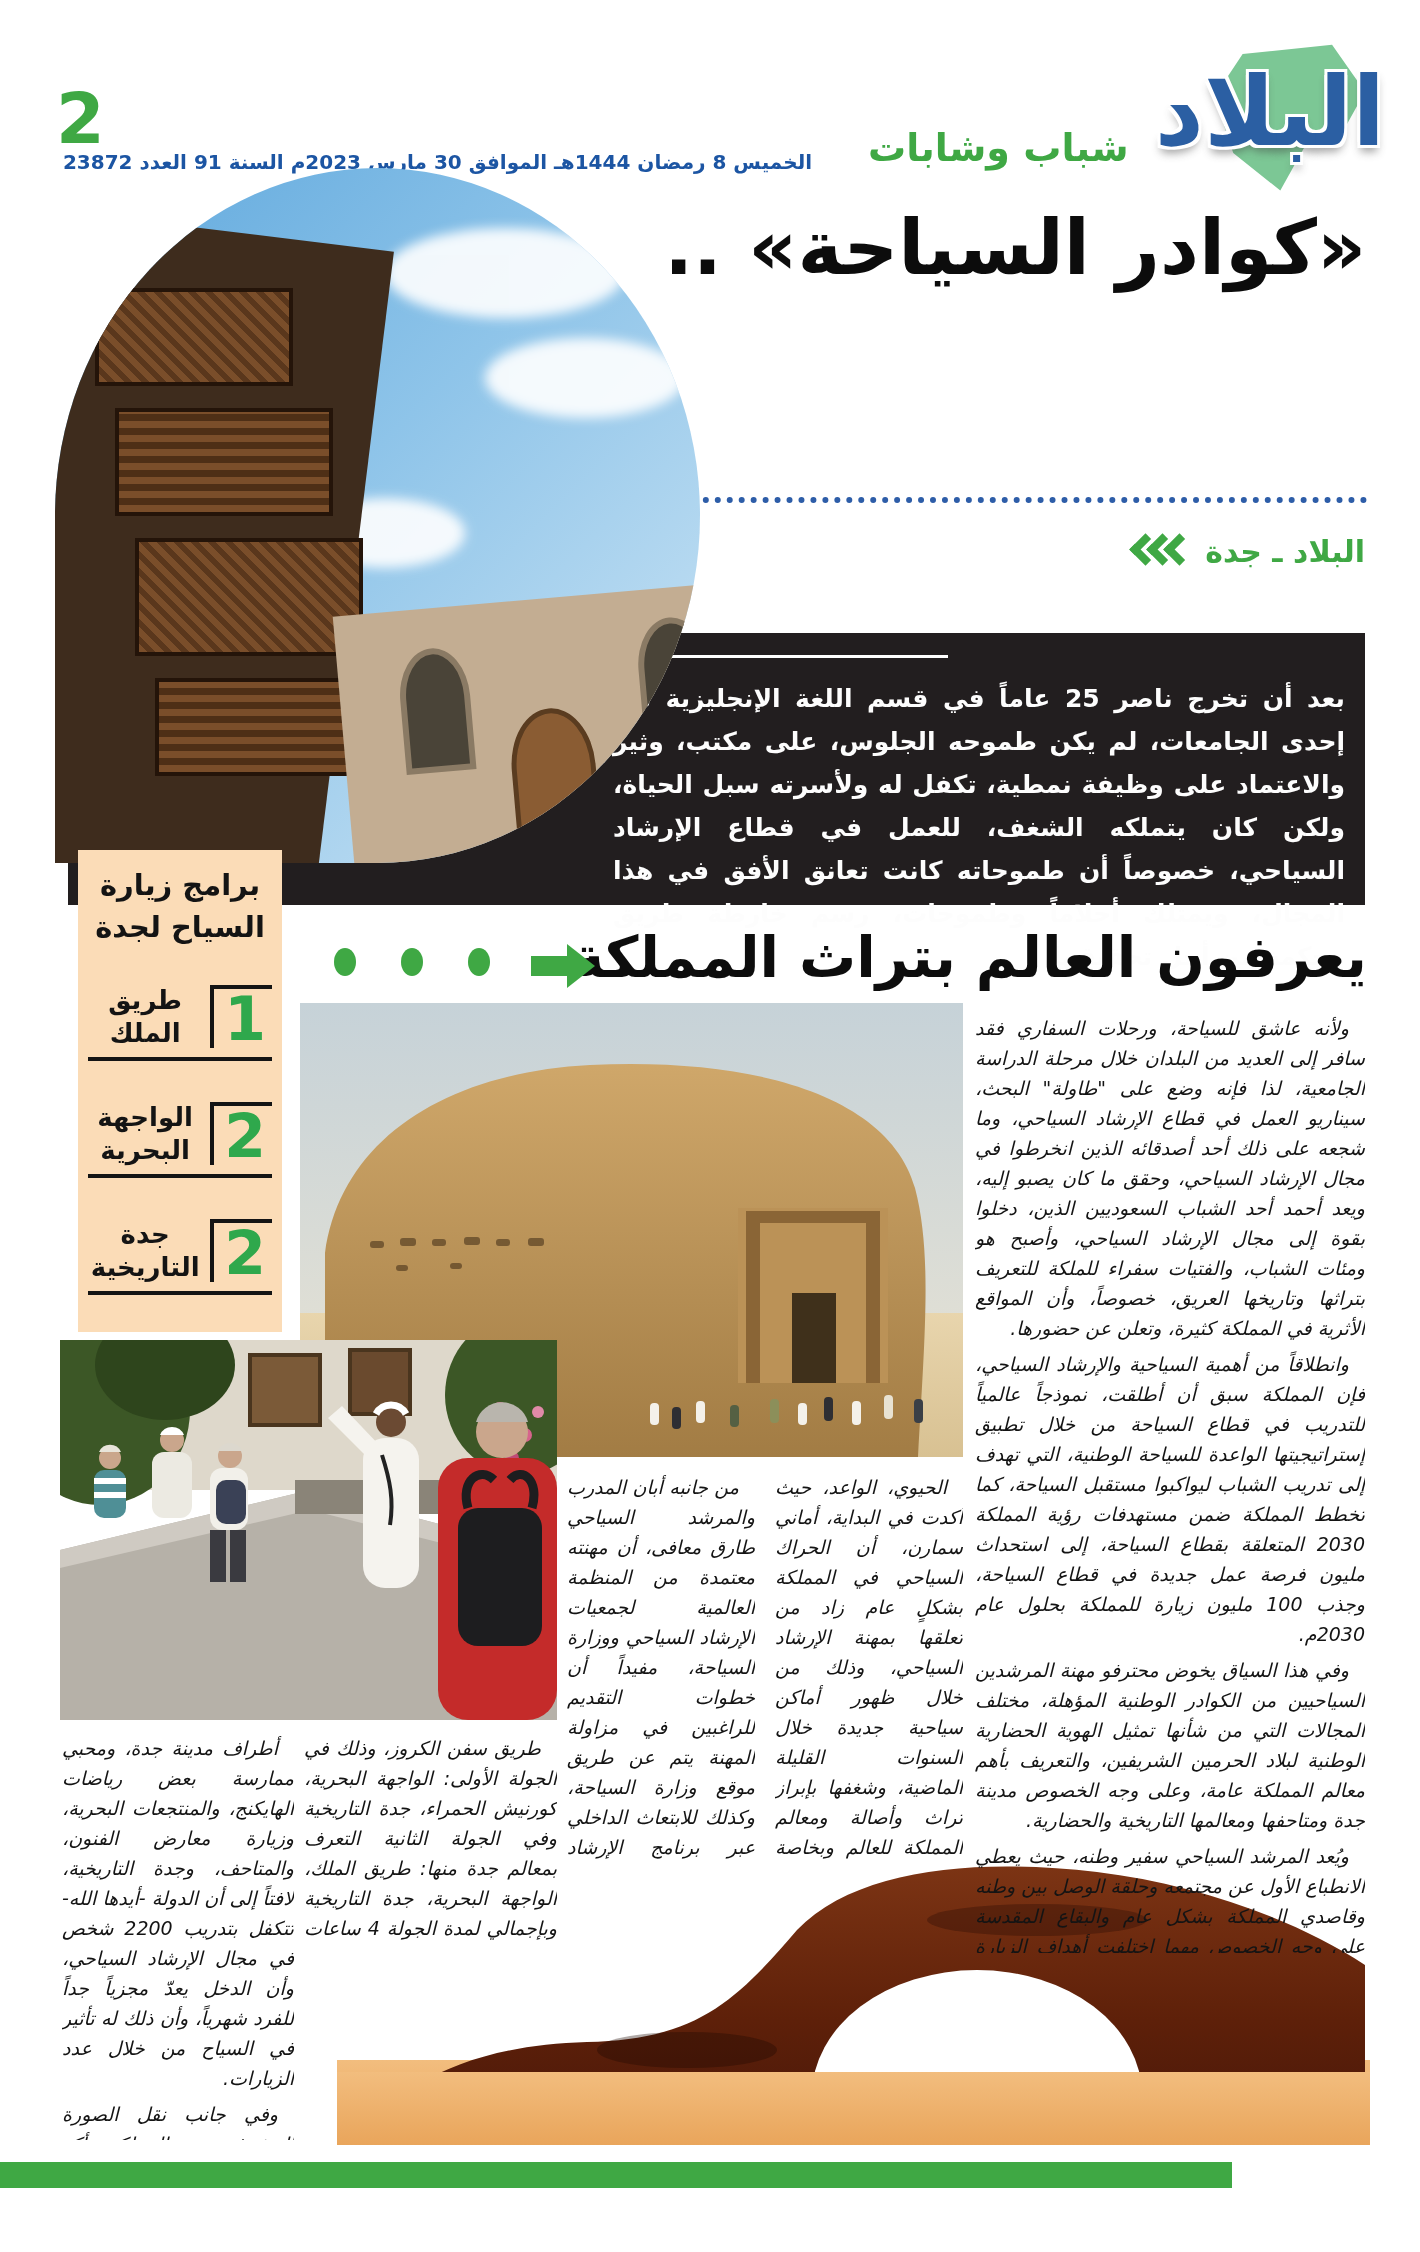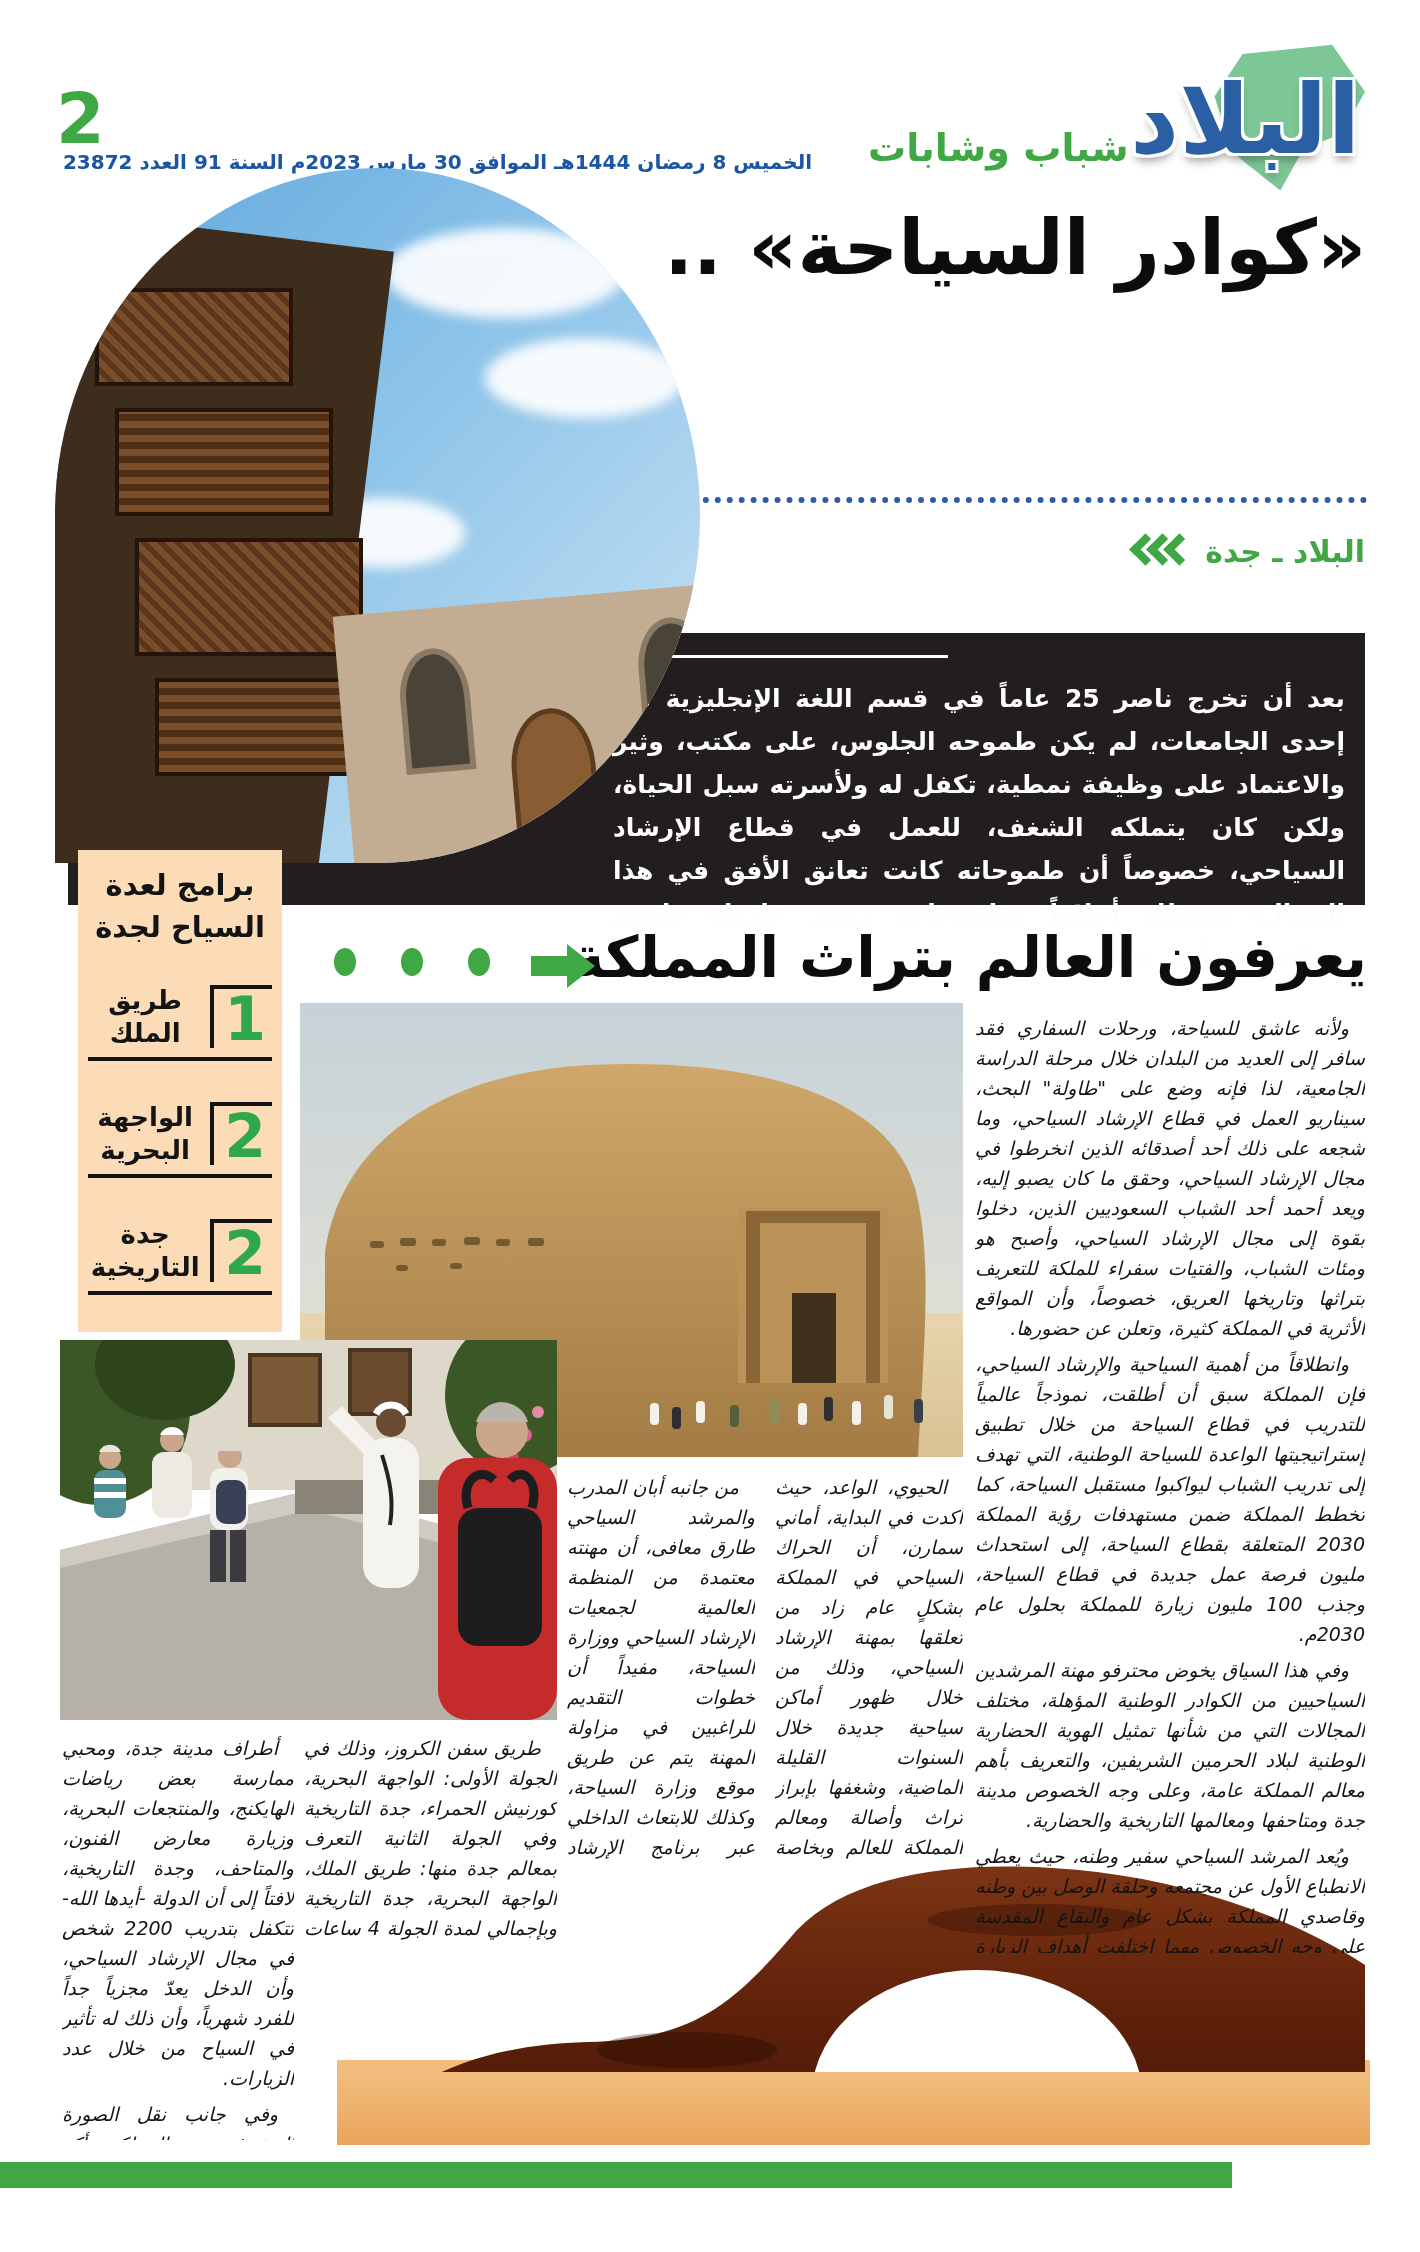--- a/index.html
+++ b/index.html
@@ -7,21 +7,21 @@
         font-family:"DejaVu Sans",sans-serif;color:#111;}
   .abs{position:absolute;}
 
   
   .pagenum{left:56px;top:84px;font-size:70px;font-weight:bold;color:#3fa844;line-height:1;}
   .dateline{left:180px;top:150px;width:625px;font-size:20px;font-weight:bold;color:#1c55a3;
             direction:rtl;text-align:right;white-space:nowrap;padding-left:7px;}
   .sectionname{left:868px;top:126px;font-size:38px;font-weight:bold;color:#3fa844;white-space:nowrap;}
   .logo{right:10px;top:40px;width:280px;height:170px;}
   .logo svg{position:absolute;right:30px;top:0;}
-  .logotext{position:absolute;right:0;top:28px;width:280px;text-align:left;direction:rtl;
+  .logotext{position:absolute;right:0;top:20px;width:280px;text-align:center;direction:rtl;
             font-size:96px;font-weight:bold;color:#2b5fa3;line-height:1.1;
             text-shadow:-3px -3px 0 #fff,3px -3px 0 #fff,-3px 3px 0 #fff,3px 3px 0 #fff,0 7px 8px rgba(60,60,60,.45);}
 
   
   .hl{left:660px;top:200px;width:706px;direction:rtl;text-align:right;color:#0c0c0c;}
   .hl .l1{font-size:76px;font-weight:bold;line-height:1.25;}
   .hl .l2{font-size:62px;font-weight:bold;line-height:1.3;margin-top:14px;}
   .dotline{left:655px;top:497px;width:712px;border-top:6px dotted #2d5da8;height:0;}
   .byline{top:534px;right:55px;display:flex;align-items:center;gap:14px;direction:ltr;}
   .byline .txt{font-size:30px;font-weight:bold;color:#3fa844;direction:rtl;}
@@ -123,21 +123,21 @@
     </span>
     <span class="txt">البلاد ـ جدة</span>
   </div>
 
   <div class="abs leadbox">
     <div class="leadrule"></div>
     <div class="leadtext">بعد أن تخرج ناصر 25 عاماً في قسم اللغة الإنجليزية من إحدى الجامعات، لم يكن طموحه الجلوس، على مكتب، وثير والاعتماد على وظيفة نمطية، تكفل له ولأسرته سبل الحياة، ولكن كان يتملكه الشغف، للعمل في قطاع الإرشاد السياحي، خصوصاً أن طموحاته كانت تعانق الأفق في هذا المجال، ويمتلك أحلاماً وطموحات، رسم خارطة طريق محكمة من أجل تحقيقها.</div>
   </div>
 
   <div class="abs sidebox">
-    <div class="sidetitle">برامج لعدة السياح لجدة</div>
+    <div class="sidetitle">برامج زيارة السياح لجدة</div>
     <div class="sideitem" style="margin-top:26px;">
       <span class="sidenum">1</span>
       <span class="sidelabel">طريق الملك</span>
     </div>
     <div class="sideitem" style="margin-top:30px;">
       <span class="sidenum">2</span>
       <span class="sidelabel">الواجهة البحرية</span>
     </div>
     <div class="sideitem" style="margin-top:30px;">
       <span class="sidenum">2</span>

